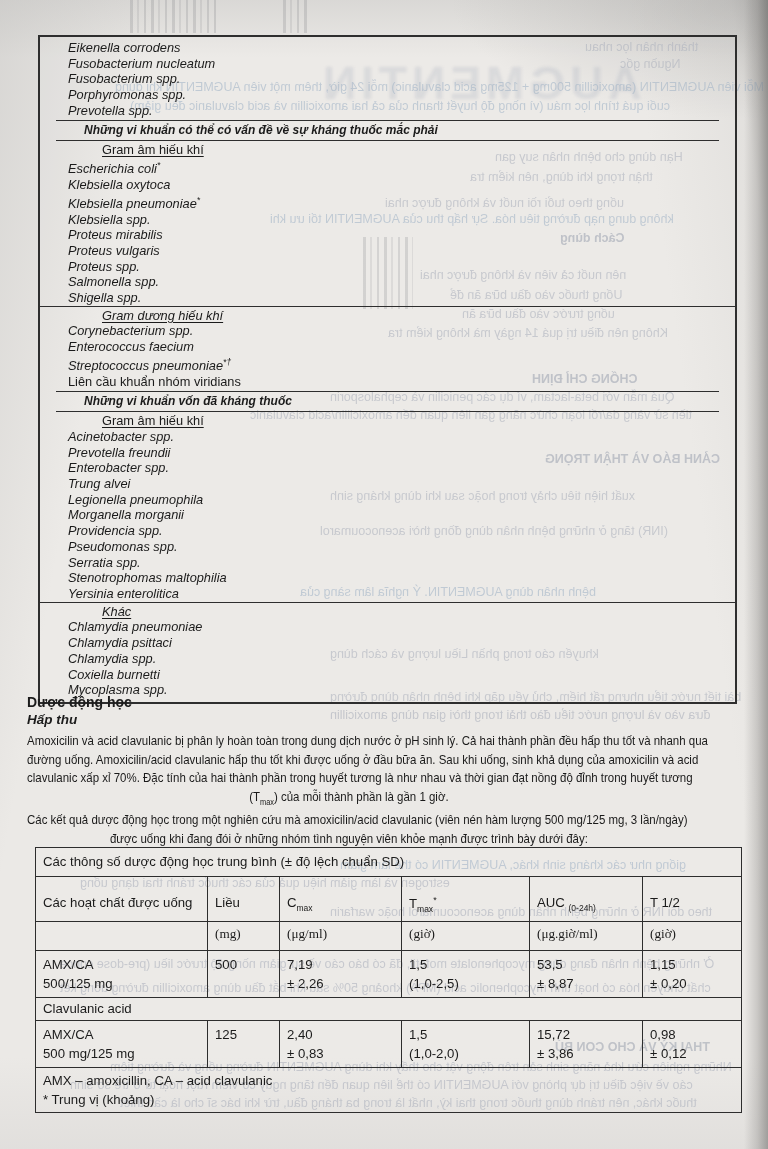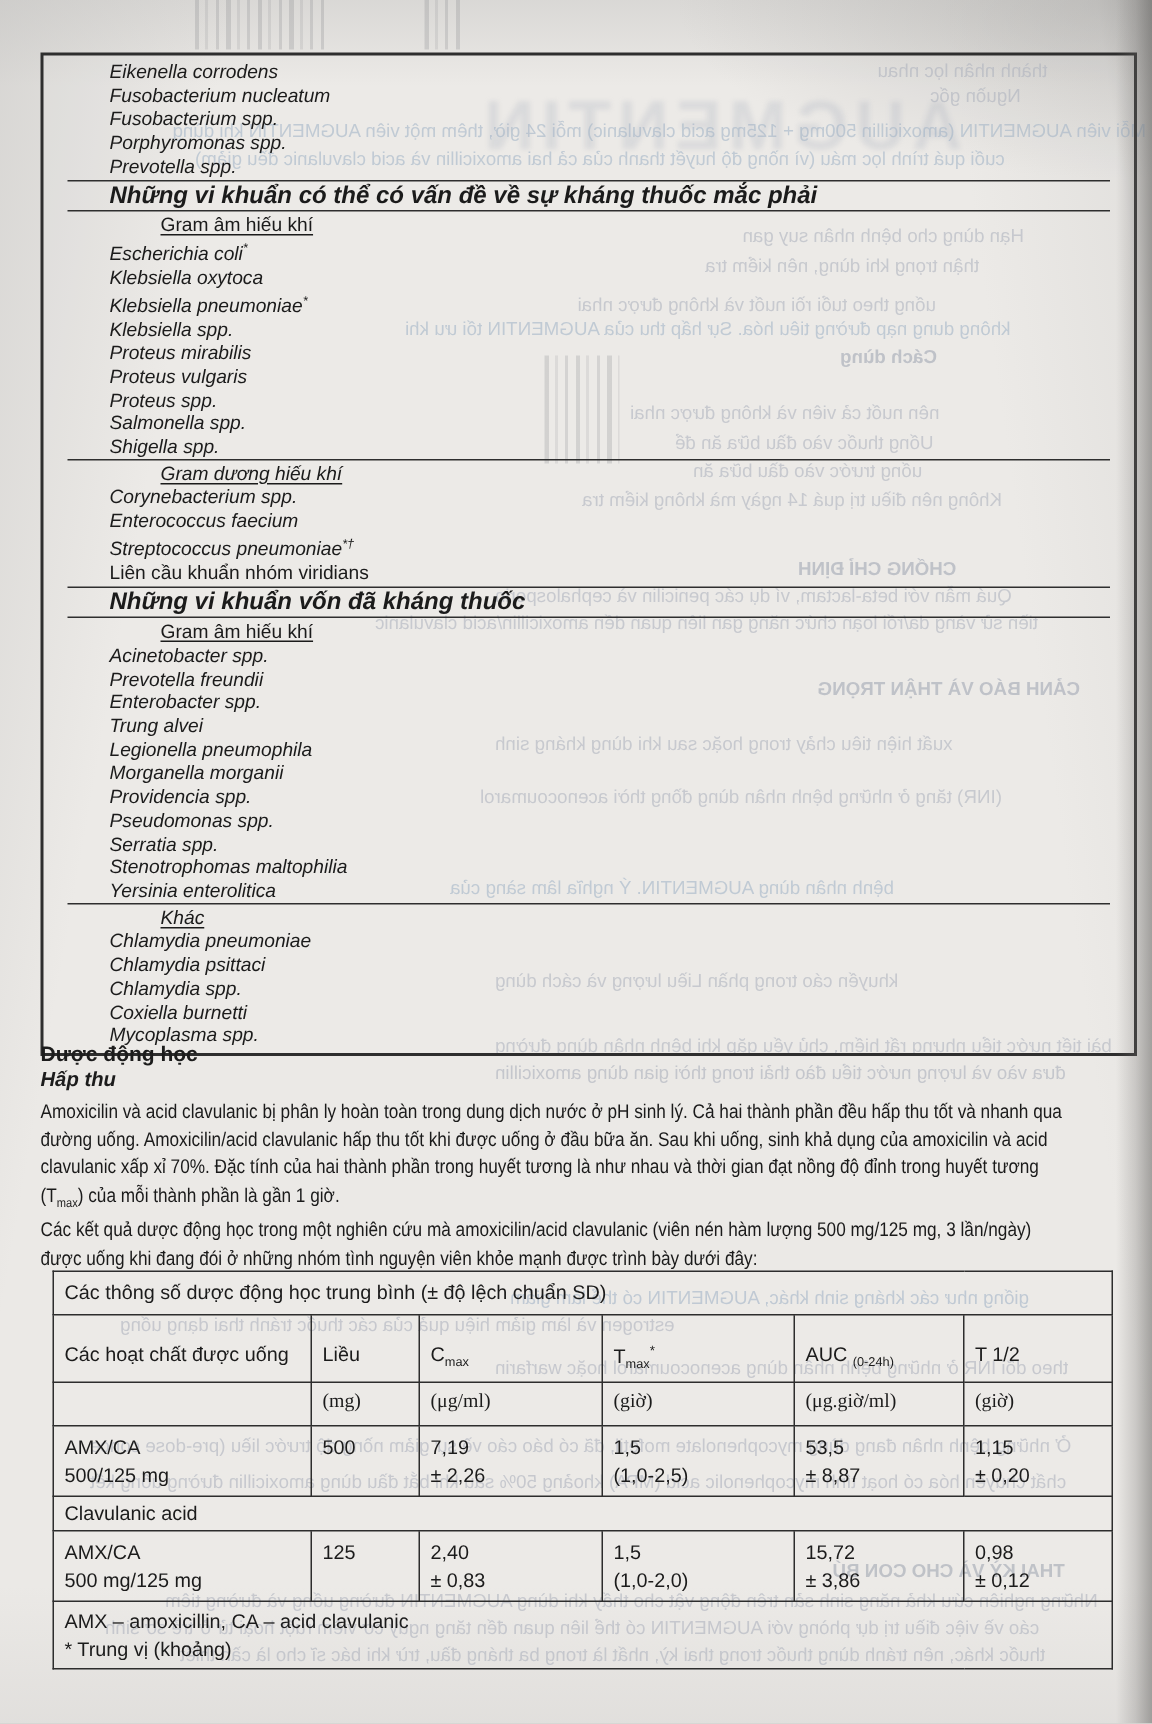--- a/index.html
+++ b/index.html
@@ -20,34 +20,34 @@
          font-size:12.5px;white-space:nowrap;line-height:15px;}
   .bleed.bold{font-weight:700;color:#9ba1af;}
   .bleed.blue{color:#9db0c4;}
   .watermark{position:absolute;left:318px;top:56px;transform:scaleX(-1);
     font-size:46px;font-weight:700;letter-spacing:5px;color:rgba(154,164,180,.24);
     filter:blur(1.6px);white-space:nowrap;}
   .barcode{position:absolute;opacity:.38;filter:blur(.3px);
     background:repeating-linear-gradient(90deg, rgba(108,110,116,.55) 0 3px, transparent 3px 7px,
       rgba(108,110,116,.35) 7px 9px, transparent 9px 14px, rgba(108,110,116,.5) 14px 16px, transparent 16px 21px);}
   
-  .btable{position:absolute;left:27px;top:35px;width:695px;border:2px solid #2e2e2e;
-          padding:3px 16px 4px;background:rgba(255,255,255,.06);}
+  .btable{position:absolute;left:38px;top:35px;width:695px;border:2px solid #2e2e2e;
+          padding:3px 0 4px;background:rgba(255,255,255,.06);}
   .brow{padding-left:28px;font-size:12.8px;line-height:15.7px;font-style:italic;color:#1b1b1b;}
   .brow.plain,.brow.category,.brow.category-top{font-style:normal;}
   .brow.category .u,.brow.category-top .u{text-decoration:underline;text-underline-offset:2px;margin-left:34px;}
   .brow.category-top{border-top:1.6px solid #2e2e2e;padding-top:1px;font-style:italic;}
-  .brow.header{font-style:italic;font-weight:700;font-size:16px;
+  .brow.header{font-style:italic;font-weight:700;font-size:12px;
     border-top:1.7px solid #2e2e2e;border-bottom:1.7px solid #2e2e2e;
-    padding-top:2px;padding-bottom:2px;margin:1px 0;}
+    padding-top:2px;padding-bottom:2px;margin:1px 16px;}
   .brow sup{font-size:8.5px;font-style:italic;}
   
   .h1{position:absolute;left:27px;top:694px;font-size:14px;font-weight:700;}
   .h2{position:absolute;left:27px;top:712px;font-size:13.5px;font-weight:700;font-style:italic;}
-  .para{position:absolute;left:27px;top:732px;font-size:13.2px;line-height:18.6px;color:#1a1a1a;width:740px;}
+  .para{position:absolute;left:27px;top:732px;font-size:13.2px;line-height:18.6px;color:#1a1a1a;width:740px;text-align:center;}
   .para-line{white-space:nowrap;transform:scaleX(.87);transform-origin:0 50%;}
   .subsmall{font-size:8.5px;}
   
   table.pk{position:absolute;left:35px;top:847px;width:706px;border-collapse:collapse;
     table-layout:fixed;background:rgba(255,255,255,.05);}
   .pk td{border:1.5px solid #2d2d2d;padding:3px 7px;font-size:13.2px;vertical-align:top;color:#1b1b1b;}
   .pk .t-title{padding:6px 7px 7px;}
   .pk .t-h{padding:18px 7px 6px;height:20px;}
   .pk .t-u{padding:4px 7px 8px;font-family:Liberation Serif, serif;}
   .pk .t-sect{padding:3px 7px 4px;}

